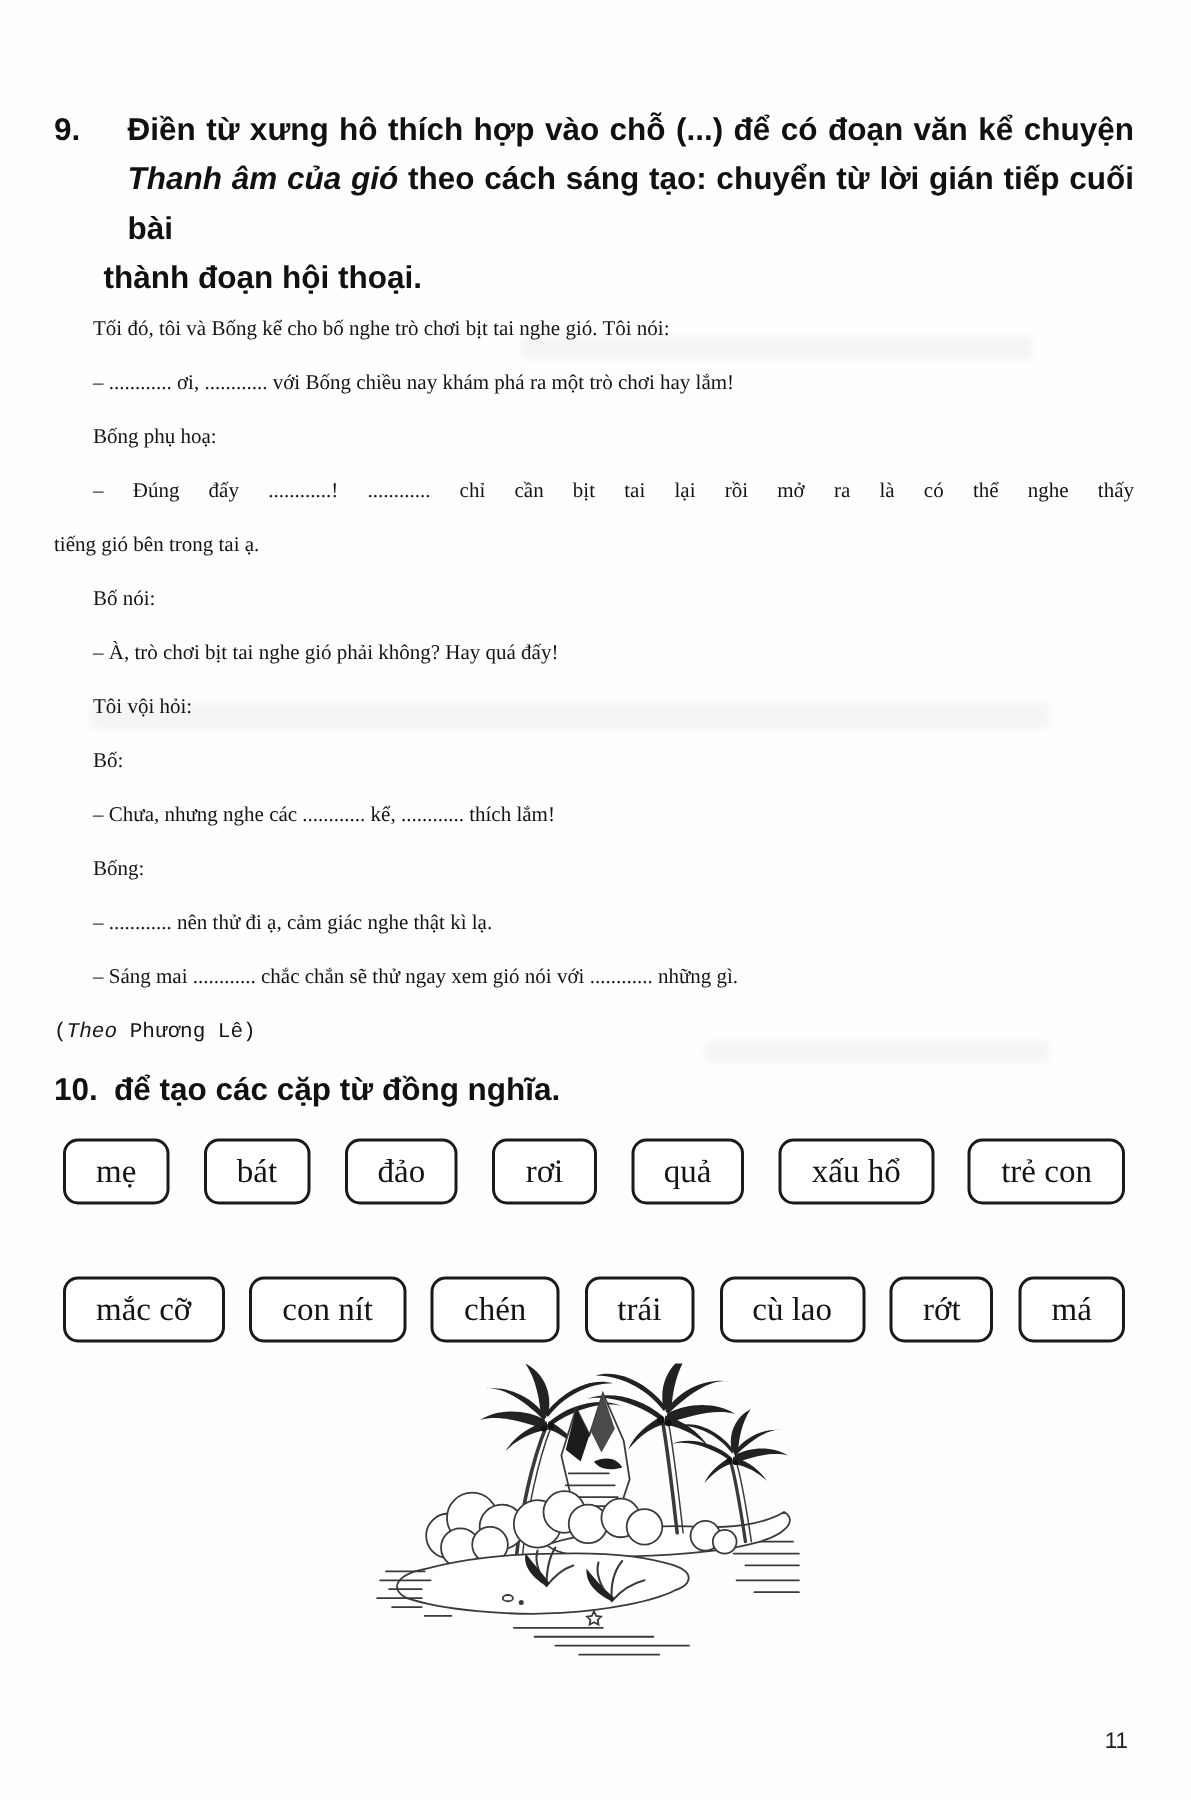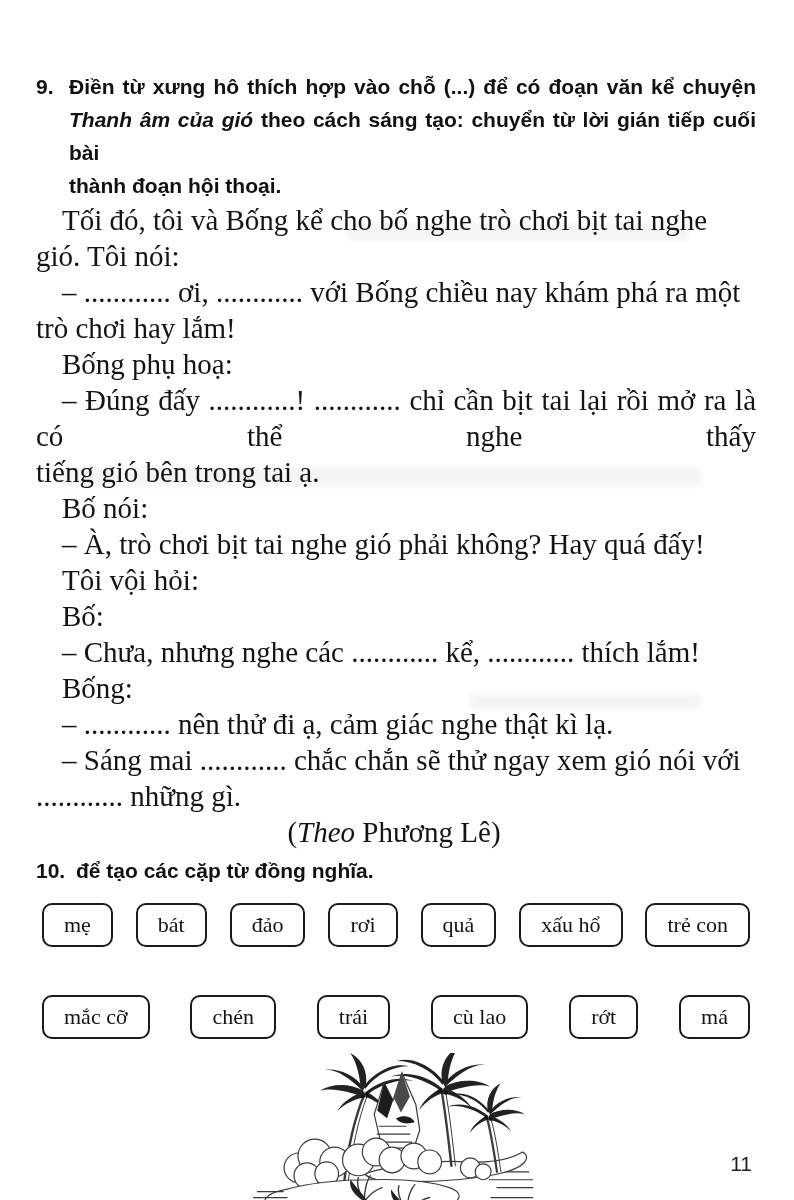--- a/index.html
+++ b/index.html
@@ -5,39 +5,39 @@
   html,body{margin:0;padding:0;background:#e8e8e8;}
   .page{position:relative;width:794px;height:1200px;background:#fefefe;color:#141414;
         font-family:"Liberation Serif",serif;overflow:hidden;margin:0 auto;}
   .content{position:absolute;left:36px;top:70px;width:720px;}
   
   .hwrap{position:relative;font-family:"Liberation Sans",sans-serif;font-weight:bold;
          font-size:21px;line-height:33px;color:#111;}
   .hnum{position:absolute;left:0;top:0;}
   .h9text{margin-left:33px;}
   .h10text{margin-left:40px;}
-  .jline{text-align:justify;text-align-last:justify;}
+  .jline{text-align:justify;text-align-last:justify;margin-left:16px;}
   .ital{font-style:italic;}
   
-  .body9{font-size:29px;line-height:36px;}
+  .body9{font-size:14px;line-height:36px;}
   .bp{margin:0;text-indent:26px;}
   .noind{text-indent:0;}
-  .attr{margin:0;text-align:center;padding-right:4px;}
+  .attr{margin:0;text-align:left;padding-right:4px;font-family:Liberation Mono, monospace;}
   
   .wrow{display:flex;justify-content:space-between;align-items:flex-start;
         margin-top:16px;padding:0 6px;}
   .wrow2{margin-top:48px;align-items:center;}
   .wbox{border:2px solid #1a1a1a;border-radius:10px;padding:6px 20px;
         font-size:22px;line-height:28px;white-space:nowrap;background:#fff;}
   
   .illu{margin-top:14px;margin-left:210px;width:300px;height:198px;}
   .illu svg{display:block;}
   
   .pagenum{position:absolute;right:42px;top:1152px;font-family:"Liberation Sans",sans-serif;
-           font-size:21px;color:#1e1e1e;}
+           font-size:15px;color:#1e1e1e;}
   
   .smudge{position:absolute;background:#8f8f8f;opacity:.08;filter:blur(2px);border-radius:4px;}
   .sm1{left:348px;top:224px;width:340px;height:16px;}
   .sm2{left:60px;top:468px;width:640px;height:18px;}
   .sm3{left:470px;top:694px;width:230px;height:14px;}
 </style>
 </head>
 <body>
 
 <div class="page">
@@ -86,20 +86,21 @@
       <div class="wbox"><span>bát</span></div>
       <div class="wbox"><span>đảo</span></div>
       <div class="wbox"><span>rơi</span></div>
       <div class="wbox"><span>quả</span></div>
       <div class="wbox"><span>xấu hổ</span></div>
       <div class="wbox"><span>trẻ con</span></div>
     </div>
 
     <div class="wrow wrow2">
       <div class="wbox"><span>mắc cỡ</span></div>
+      <div class="wbox"><span>con nít</span></div>
       <div class="wbox"><span>chén</span></div>
       <div class="wbox"><span>trái</span></div>
       <div class="wbox"><span>cù lao</span></div>
       <div class="wbox"><span>rớt</span></div>
       <div class="wbox"><span>má</span></div>
     </div>
 
     <div class="illu">
       <svg width="300" height="198" viewBox="0 0 300 200" fill="none" stroke="#3a3a3a" stroke-width="1.2" stroke-linecap="round">
         <defs>

